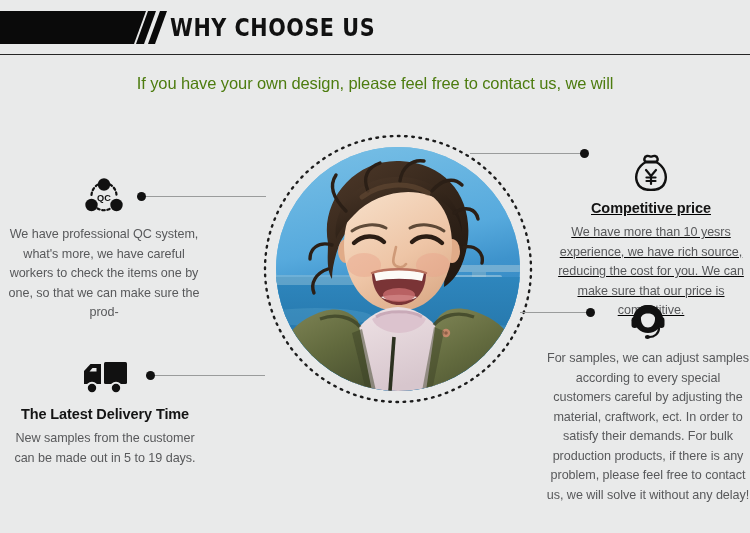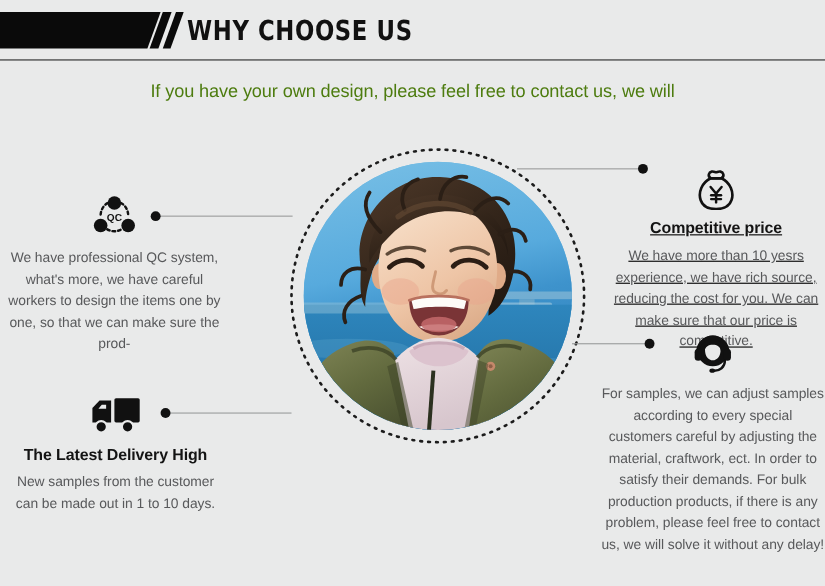--- a/index.html
+++ b/index.html
@@ -307,39 +307,39 @@
         <path d="M7.5 17 A13 13 0 0 1 14 6.5" stroke-dasharray="2.4 2.6"></path>
         <path d="M26 6.5 A13 13 0 0 1 32.5 17" stroke-dasharray="2.4 2.6"></path>
         <path d="M13.5 30.5 A13 13 0 0 0 26.5 30.5" stroke-dasharray="2.4 2.6"></path>
       </g>
       <circle cx="20" cy="6.5" r="6.2" fill="#111"></circle>
       <circle cx="7.5" cy="27" r="6.2" fill="#111"></circle>
       <circle cx="32.5" cy="27" r="6.2" fill="#111"></circle>
       <text x="20" y="22.5" text-anchor="middle" font-family="Liberation Sans, sans-serif" font-size="9.2" font-weight="bold" fill="#111">QC</text>
     </svg>
   </div>
-  <div class="feature-body">We have professional QC system, what's more, we have careful workers to design the items one by one, so that we can make sure the prod-</div>
+  <div class="feature-body">We have professional QC system, what's more, we have careful workers to check the items one by one, so that we can make sure the prod-</div>
 </div>
 
 <div class="feature" id="feat-ship">
   <div class="feature-icon">
     <svg class="icon-svg" width="48" height="34" viewBox="0 0 48 34">
 
       <rect x="23" y="2" width="23" height="22" rx="1.5" fill="#111"></rect>
 
       <path d="M3 11 L9.5 4 L20 4 L20 24 L3 24 Z" fill="#111"></path>
 
       <path d="M8.5 11.5 L11.5 8 L15.5 8 L15.5 11.5 Z" fill="#e9eaea"></path>
 
       <circle cx="11" cy="28" r="5.2" fill="#111" stroke="#e9eaea" stroke-width="2"></circle>
       <circle cx="35" cy="28" r="5.2" fill="#111" stroke="#e9eaea" stroke-width="2"></circle>
     </svg>
   </div>
-  <div class="feature-title">The Latest Delivery High</div>
-  <div class="feature-body">New samples from the customer can be made out in 1 to 10 days.</div>
+  <div class="feature-title">The Latest Delivery Time</div>
+  <div class="feature-body">New samples from the customer can be made out in 5 to 19 days.</div>
 </div>
 
 <div class="feature" id="feat-price">
   <div class="feature-icon">
     <svg class="icon-svg" width="38" height="40" viewBox="0 0 38 40">
 
       <path d="M14 11 C6 15, 2.5 24, 5 31 C7 37, 13 39, 19 39 C25 39, 31 37, 33 31
                C35.5 24, 32 15, 24 11 Z" fill="none" stroke="#111" stroke-width="2.4" stroke-linejoin="round"></path>
 
       <path d="M14 11 C11 9, 12.5 5.5, 15 5 C17 4.6, 18 5.6, 19 5.6

